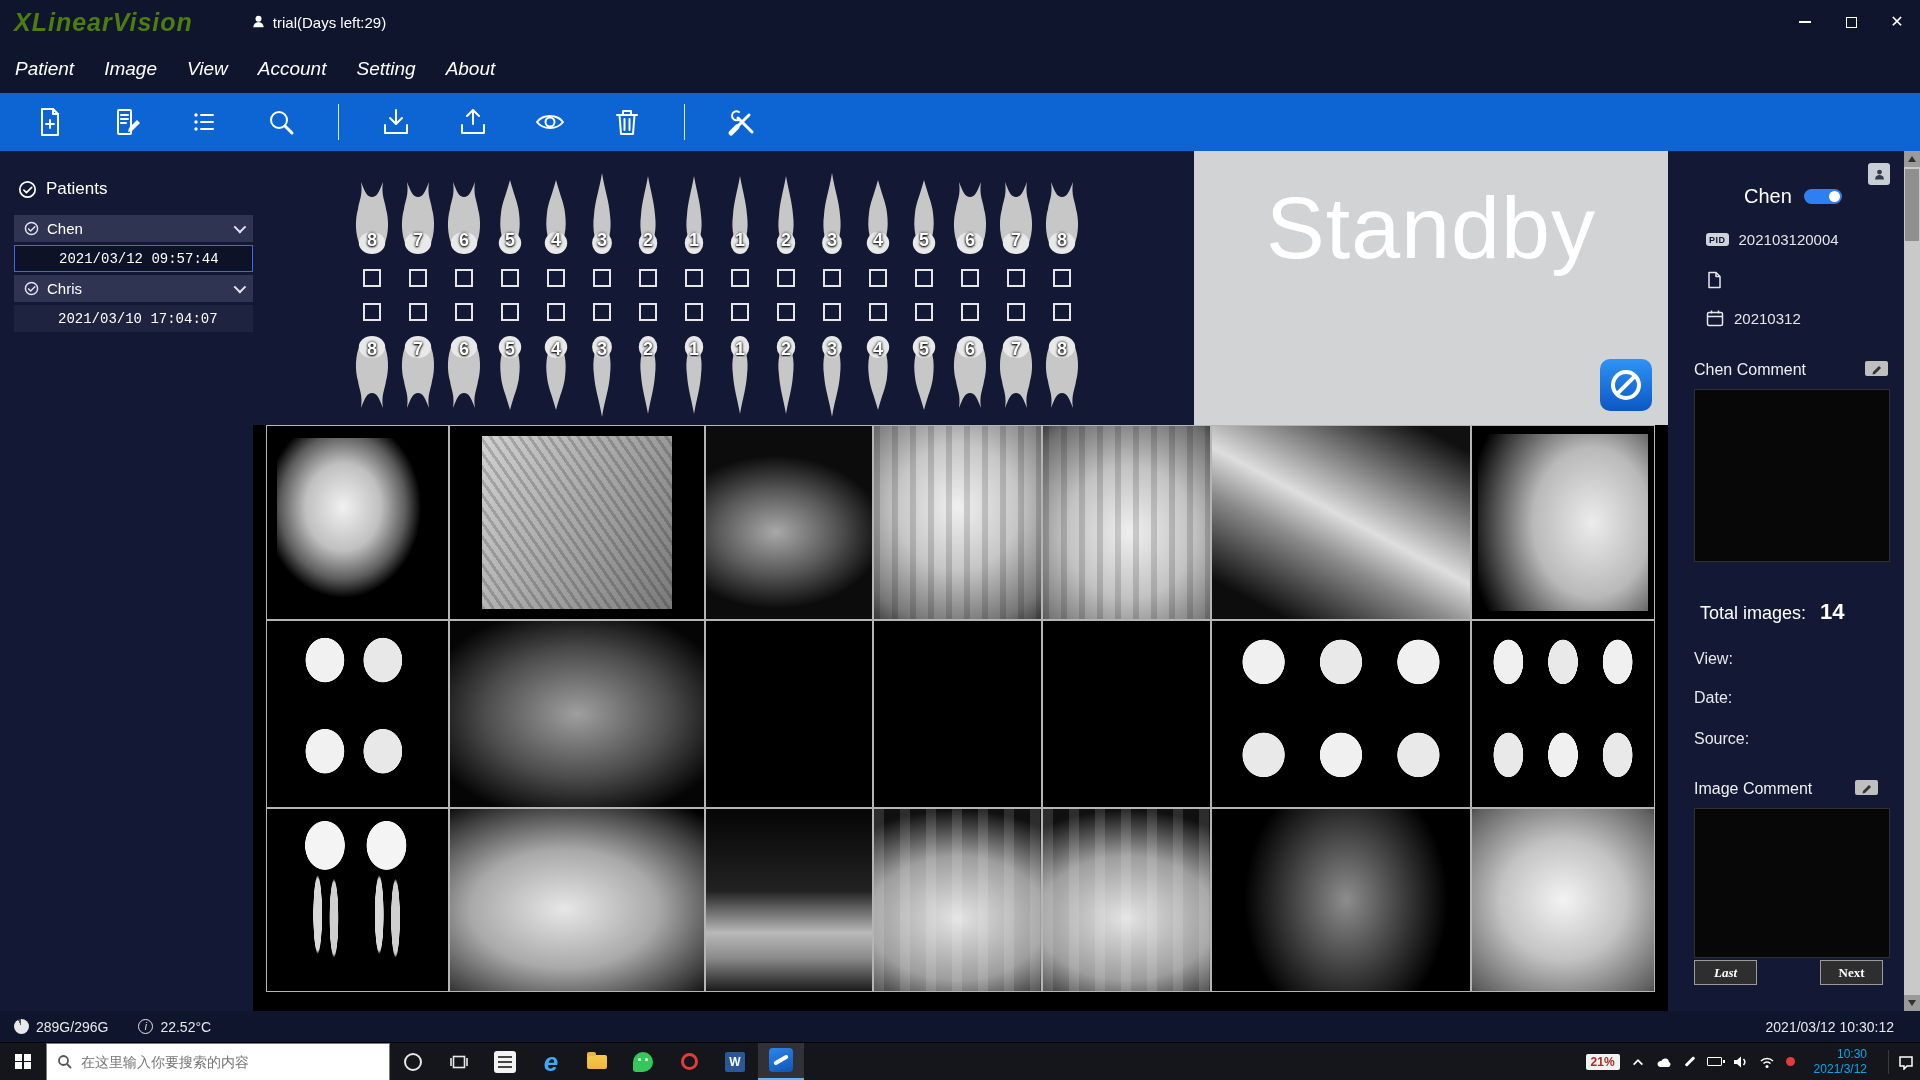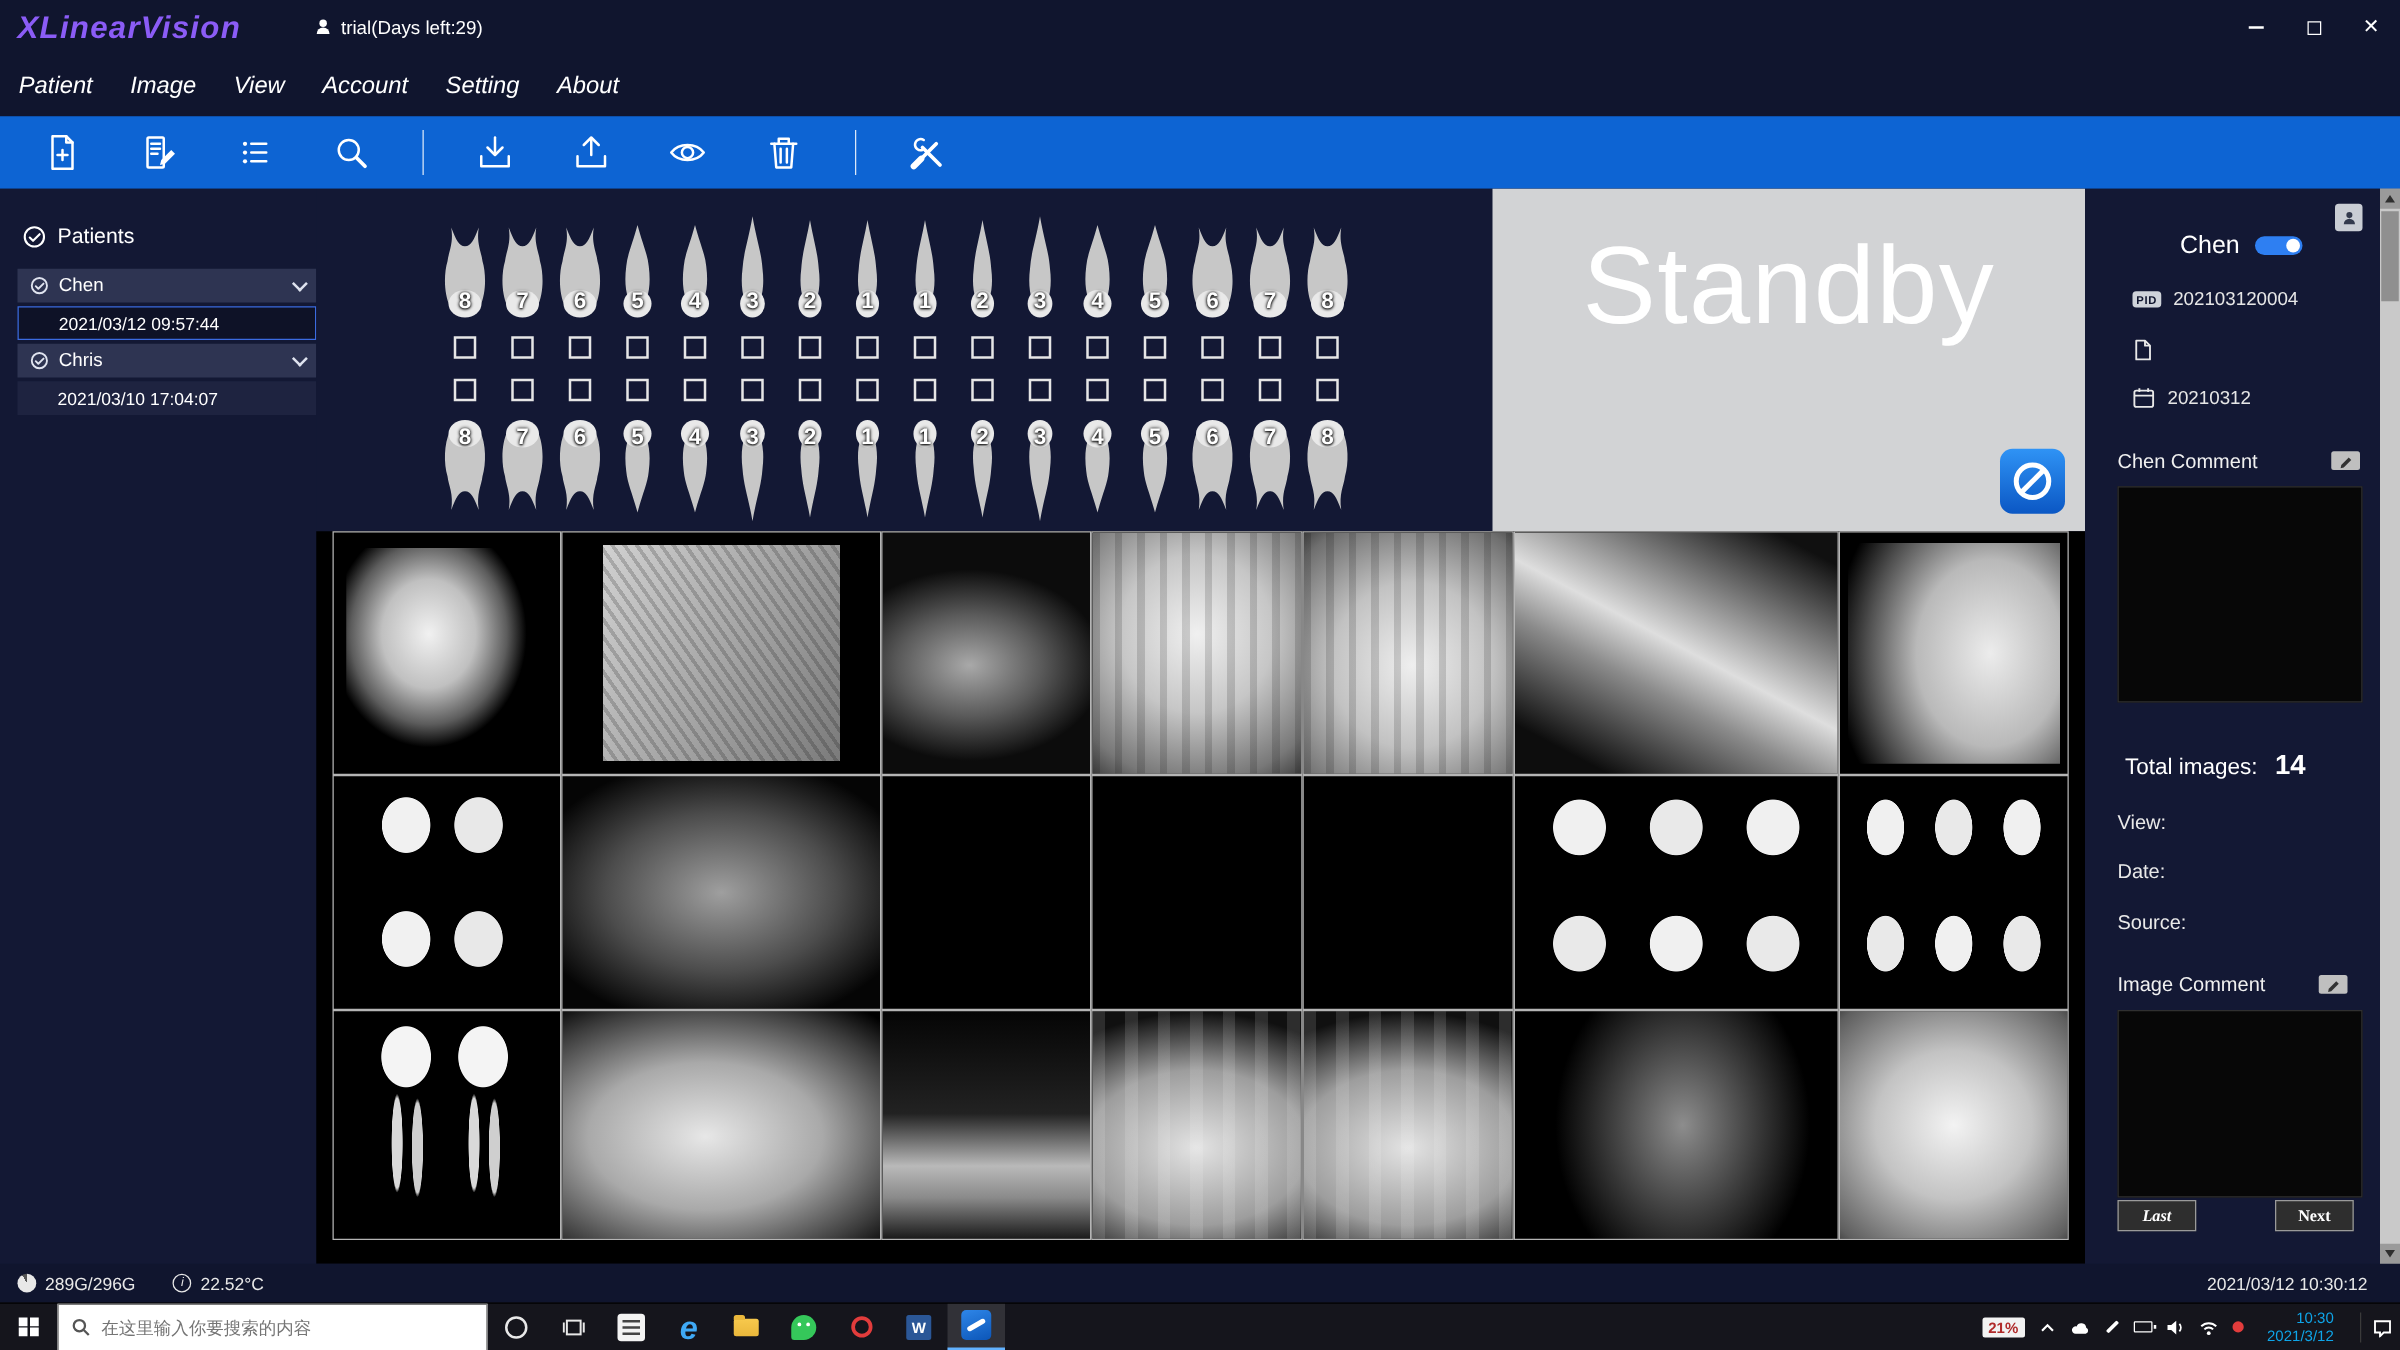--- a/index.html
+++ b/index.html
@@ -2,21 +2,21 @@
 <html><head>
 <meta charset="utf-8">
 <style>
   * { margin:0; padding:0; box-sizing:border-box; }
   html,body { width:1920px; height:1080px; background:#000; }
   body { font-family:"Liberation Sans", sans-serif; }
   .screen { position:relative; width:1920px; height:1080px; background:#131834; overflow:hidden; }
 
   
   .titlebar { position:absolute; top:0; left:0; right:0; height:44px; background:#10152e; display:flex; align-items:center; }
-  .logo { margin-left:14px; color:#8b5cf6; font-style:italic; font-weight:bold; font-size:25px; letter-spacing:1px; }
+  .logo { margin-left:14px; color:#4d7c0f; font-style:italic; font-weight:bold; font-size:25px; letter-spacing:1px; }
   .trial { margin-left:58px; color:#fff; font-size:15px; display:flex; align-items:flex-start; gap:7px; }
   .win-controls { margin-left:auto; display:flex; height:100%; }
   .win-btn { width:46px; height:100%; display:flex; align-items:center; justify-content:center; color:#fff; }
   .min-glyph { width:12px; height:2px; background:#fff; }
   .max-glyph { width:11px; height:11px; border:1.5px solid #fff; }
   .close-glyph { font-size:16px; line-height:1; }
 
   
   .menubar { position:absolute; top:44px; left:0; right:0; height:49px; background:#10152e; display:flex; align-items:center; padding-left:15px; gap:30px;font-style:italic; }
   .menu-item { color:#fff; font-size:19px; cursor:default; }
@@ -25,21 +25,21 @@
   .toolbar { position:absolute; top:93px; left:0; right:0; height:58px; background:#0d64d3; display:flex; align-items:center; padding-left:30px; }
   .tool-btn { width:40px; height:40px; display:flex; align-items:center; justify-content:center; margin-right:37px; }
   .tool-btn svg { stroke:#fff; fill:none; stroke-width:2; stroke-linecap:round; stroke-linejoin:round; }
   .tool-sep { width:1px; height:36px; background:rgba(255,255,255,.85); margin:0 37px 0 0; }
 
   
   .sidebar { position:absolute; top:151px; left:0; width:253px; height:860px; background:#131834; }
   .patients-header { display:flex; align-items:center; gap:9px; padding:28px 0 16px 18px; color:#fff; font-size:17px; }
   .patient-row { height:27px; margin:0 0 3px 14px; background:#2e3452; display:flex; align-items:center; gap:8px; padding:0 10px; color:#fff; font-size:15px; }
   .patient-row .chev { margin-left:auto; width:9px; height:9px; border-right:2px solid #dfe3ef; border-bottom:2px solid #dfe3ef; transform:rotate(45deg) translateY(-2px); }
-  .study-row { height:27px; margin:0 0 3px 14px; background:#1e2340; display:flex; align-items:center; padding-left:32px; color:#fff; font-size:14px; }
+  .study-row { height:27px; margin:0 0 3px 14px; background:#1e2340; display:flex; align-items:center; padding-left:44px; color:#fff; font-size:14px;font-family:Liberation Mono, monospace; }
   .study-row.selected { background:#0e1227; border:1px solid #3b6be0; }
 
   
   .center { position:absolute; top:151px; left:253px; width:1415px; height:860px; background:#131834; }
   .film-area { position:absolute; left:0; top:274px; width:1415px; height:586px; background:#000; }
 
   
   .tooth-chart { position:absolute; left:96px; top:14px; width:736px; }
   .teeth-row { display:flex; width:736px; }
   .tooth-slot { width:46px; height:92px; position:relative; display:flex; justify-content:center; align-items:flex-end; }

